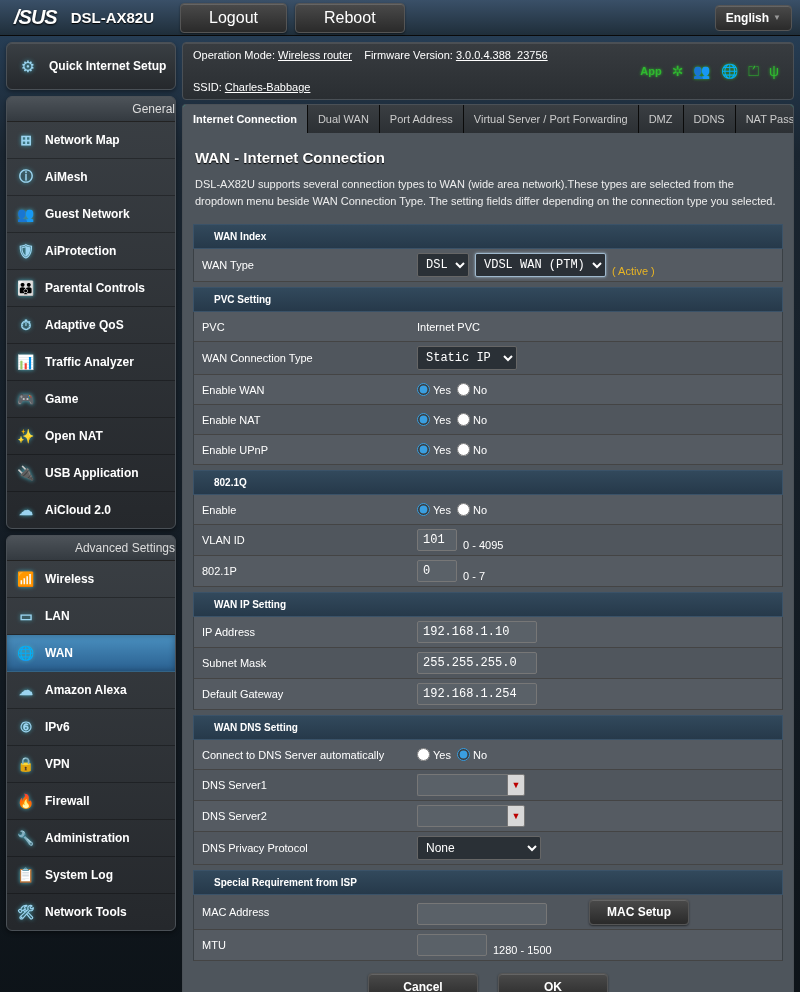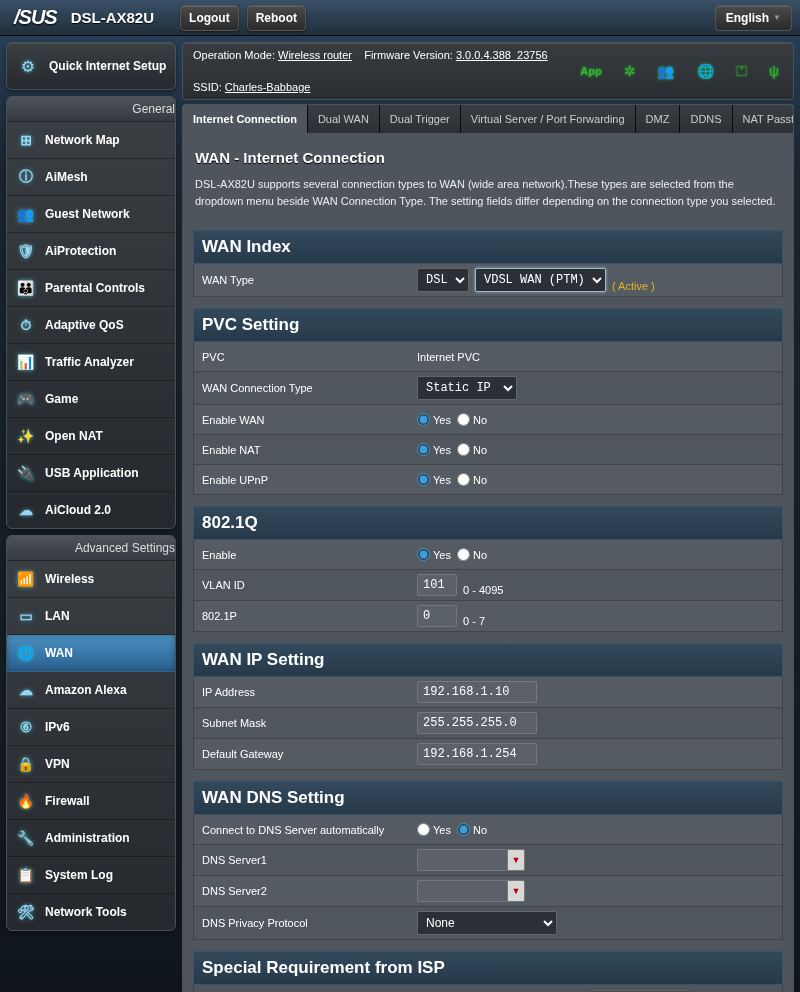--- a/index.html
+++ b/index.html
@@ -1,48 +1,48 @@
 <!DOCTYPE html>
 <html><head>
 <meta charset="utf-8">
 <style>
 *{box-sizing:border-box;margin:0;padding:0;font-family:Arial,Helvetica,sans-serif}
 body{background:linear-gradient(180deg,#2a4560 0%,#1a2530 15%,#0d1318 100%);min-height:992px;width:800px;color:#fff;font-size:12px;overflow:hidden}
 .topbar{height:36px;display:flex;align-items:center;padding:0 8px;gap:8px;background:linear-gradient(180deg,#3a5068 0%,#1f2e3a 100%);border-bottom:1px solid #0a0a0a}
 .logo{font-family:Arial Black,Arial;font-size:20px;font-style:italic;font-weight:900;letter-spacing:-1px;padding:0 6px;color:#fff;text-shadow:0 1px 2px #000}
 .model{font-size:15px;font-weight:bold;color:#fff;text-shadow:0 1px 1px #000}
-.btn{background:linear-gradient(180deg,#4a4a4a 0%,#2a2a2a 100%);border:1px solid #555;border-radius:4px;padding:5px 8px;color:#fff;font-size:12px;font-weight:bold;cursor:pointer;box-shadow:inset 0 1px 0 rgba(255,255,255,.15),0 1px 2px rgba(0,0,0,.5)}
+.btn{background:linear-gradient(180deg,#4a4a4a 0%,#2a2a2a 100%);border:1px solid #555;border-radius:4px;padding:5px 28px;color:#fff;font-size:16px;font-weight:normal;cursor:pointer;box-shadow:inset 0 1px 0 rgba(255,255,255,.15),0 1px 2px rgba(0,0,0,.5)}
 .spacer{flex:1}
 .lang{display:flex;align-items:center;gap:4px;background:linear-gradient(180deg,#4a4a4a 0%,#2a2a2a 100%);border:1px solid #555;border-radius:4px;padding:5px 10px;cursor:pointer;font-weight:bold;box-shadow:inset 0 1px 0 rgba(255,255,255,.15)}
 .tri{font-size:8px;color:#999}
 .layout{display:flex;padding:6px;gap:6px}
 .sidebar{width:170px;flex-shrink:0}
 .card{background:linear-gradient(180deg,#3a3f44 0%,#25282c 100%);border:1px solid #4a5056;border-radius:6px;margin-bottom:6px;box-shadow:0 2px 4px rgba(0,0,0,.4),inset 0 1px 0 rgba(255,255,255,.1)}
 .qis{display:flex;align-items:center;gap:8px;padding:10px 8px;cursor:pointer}
 .ico{width:26px;height:26px;display:flex;align-items:center;justify-content:center;font-size:16px;color:#9bd4f0;text-shadow:0 0 4px #4ab}
 .qis-txt{font-size:12px;font-weight:bold;line-height:1.2}
 .sect-hdr{text-align:right;padding:5px 0;font-size:12px;color:#ddd;background:linear-gradient(180deg,#4d5359 0%,#343a40 100%);border-bottom:1px solid #222;border-radius:6px 6px 0 0}
 .menu-item{display:flex;align-items:center;gap:8px;padding:7px 8px;cursor:pointer;border-bottom:1px solid rgba(0,0,0,.3);font-size:12px;font-weight:bold}
 .menu-item:last-child{border-bottom:none;border-radius:0 0 6px 6px}
 .menu-item.active{background:linear-gradient(180deg,#4a90c0 0%,#2a6090 100%);box-shadow:inset 0 0 6px rgba(0,0,0,.3)}
 .menu-item .ico{width:22px;height:22px;font-size:14px}
 .main{flex:1;min-width:0}
 .infobar{background:linear-gradient(180deg,#383c40 0%,#2a2e32 100%);border:1px solid #4a5056;border-radius:4px;padding:6px 10px;display:flex;margin-bottom:4px;font-size:11px;box-shadow:inset 0 1px 0 rgba(255,255,255,.1)}
 .infobar .lbl{color:#fff}
 .infobar a{color:#fff;text-decoration:underline;cursor:pointer}
-.statusicons{display:flex;align-items:center;gap:22px;padding-right:4px}
+.statusicons{display:flex;align-items:center;gap:10px;padding-right:4px}
 .statusicons span{color:#2fb92f;font-size:14px;cursor:pointer;text-shadow:0 0 3px #2fb92f}
 .statusicons .app{font-size:11px;font-weight:bold}
 .tabs{display:flex;background:#14b8a6;border-radius:4px 4px 0 0;overflow:hidden;border:1px solid #4a5056;border-bottom:none}
 .tab{padding:8px 10px;font-size:11px;color:#ccc;cursor:pointer;border-right:1px solid #0a0a0a;background:linear-gradient(180deg,#3a3e42 0%,#2c3034 100%);white-space:nowrap}
 .tab.active{background:#4e555c;color:#fff;font-weight:bold}
 .panel{background:#4e555c;border:1px solid #4a5056;border-top:none;border-radius:0 0 4px 4px;padding:10px}
 .page-title{font-size:15px;font-weight:bold;color:#fff;padding:6px 2px 10px 2px;text-shadow:0 1px 1px #000}
 .desc{font-size:11px;color:#eee;line-height:1.5;padding:0 2px 10px 2px}
-.section-title{background:linear-gradient(180deg,#32495c 0%,#26394a 100%);padding:6px 8px;font-size:17px;font-weight:bold;color:#fff;border:1px solid #3a5268;margin-top:11px}
+.section-title{background:linear-gradient(180deg,#32495c 0%,#26394a 100%);padding:6px 20px;font-size:10px;font-weight:bold;color:#fff;border:1px solid #3a5268;margin-top:5px}
 .row{display:flex;background:#555b62;border-bottom:1px solid #444;border-left:1px solid #3a4045;border-right:1px solid #3a4045;align-items:center;min-height:30px}
 .row:nth-child(odd){background:#50565d}
 .row .lbl{width:215px;padding:6px 8px;font-size:11px;color:#fff;flex-shrink:0}
 .row .val{flex:1;padding:4px 8px;font-size:11px;color:#fff;display:flex;align-items:flex-end;gap:6px}
 .sel{background:#2a3036;color:#fff;border:1px solid #666;padding:3px 4px;font-family:'Courier New',monospace;font-size:12px;border-radius:2px}
 .sel.hl{border:1px solid #9fb8cc;box-shadow:0 0 3px #9fb8cc}
 .txt{background:#5a6168;color:#fff;border:1px solid #777;padding:3px 5px;font-family:'Courier New',monospace;font-size:12px;width:120px;border-radius:2px}
 .active-lbl{color:#e8b424;font-size:11px}
 .range{color:#fff;font-size:11px}
 .radio{display:flex;align-items:center;gap:3px}
@@ -194,21 +194,21 @@
         <span>👥</span>
         <span>🌐</span>
         <span>⏍</span>
         <span>ψ</span>
       </div>
     </div>
 
     <div class="tabs" id="tabs">
         <div class="tab active">Internet Connection</div>
         <div class="tab">Dual WAN</div>
-        <div class="tab">Dual Trigger</div>
+        <div class="tab">Port Address</div>
         <div class="tab">Virtual Server / Port Forwarding</div>
         <div class="tab">DMZ</div>
         <div class="tab">DDNS</div>
         <div class="tab">NAT Passthrough</div>
       </div>
 
     <div class="panel">
       <div class="page-title">WAN - Internet Connection</div>
       <div class="desc">DSL-AX82U supports several connection types to WAN (wide area network).These types are selected from the dropdown menu beside WAN Connection Type. The setting fields differ depending on the connection type you selected.</div>
 
@@ -350,21 +350,21 @@
           <div class="val">
             <div class="dd-combo">
               <input class="txt" style="width: 90px;" value="">
               <div class="dd-btn">▼</div>
             </div>
           </div>
         </div>
       <div class="row">
           <div class="lbl">DNS Privacy Protocol</div>
           <div class="val">
-            <select class="sel" style="width:140px;font-family:Arial"><option>None</option></select>
+            <select class="sel" style="width:124px;font-family:Arial"><option>None</option></select>
           </div>
         </div>
 
       <div class="section-title">Special Requirement from ISP</div>
       <div class="row">
           <div class="lbl">MAC Address</div>
           <div class="val">
             <input class="txt" style="width: 130px;" value="">
             <div style="width:30px"></div>
             <button class="btn2" style="width:100px;padding:5px 0">MAC Setup</button>

